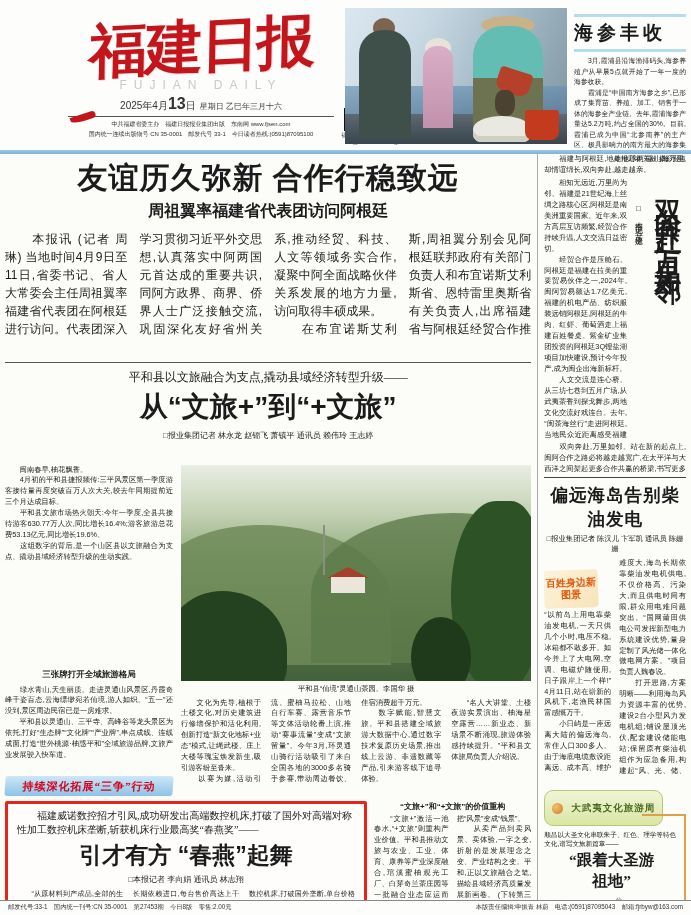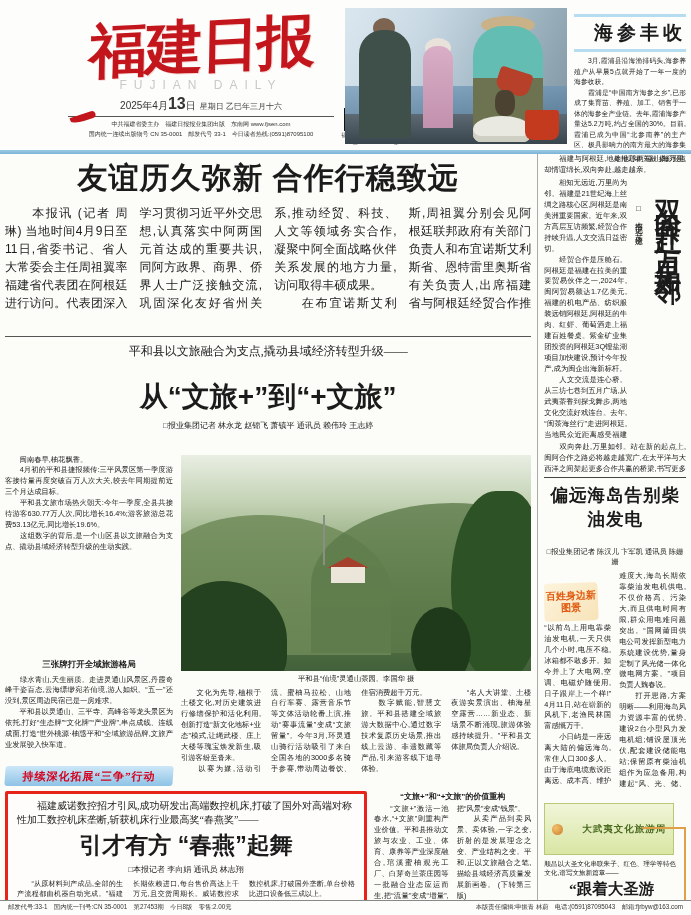--- a/index.html
+++ b/index.html
@@ -34,39 +34,39 @@
   .p1-hood{position:absolute;left:80px;top:30px;width:26px;height:20px;background:#e8e2da;border-radius:50%}
   .p1-man2{position:absolute;left:128px;top:18px;width:70px;height:112px;background:linear-gradient(#63bdb2 0 46%,#6d7350 0);border-radius:30px 30px 0 0}
   .p1-hat{position:absolute;left:136px;top:8px;width:54px;height:18px;background:#c9b287;border-radius:50%}
   .p1-bucket{position:absolute;left:152px;top:62px;width:34px;height:24px;background:#b6402a;border-radius:4px 4px 10px 10px;transform:rotate(18deg)}
   .p1-pour{position:absolute;left:150px;top:82px;width:20px;height:26px;background:#4c4231;border-radius:40%}
   .p1-basket{position:absolute;left:128px;bottom:2px;width:58px;height:26px;background:#e9e9e1;border-radius:50% 50% 8px 8px;
              box-shadow:inset 0 -6px 0 #cfcfc4}
   .p1-redpail{position:absolute;right:8px;bottom:4px;width:34px;height:30px;background:#c33a1e;border-radius:3px 3px 8px 8px}
   
   .sea{position:absolute;left:574px;top:14px;width:112px}
-  .sea-title{font-family:"Liberation Serif",serif;font-weight:bold;font-size:19px;letter-spacing:4px;text-align:right;
+  .sea-title{font-family:"Liberation Serif",serif;font-weight:bold;font-size:19px;letter-spacing:4px;text-align:left;
              border-top:3px solid #b5dcef;border-bottom:3px solid #b5dcef;padding:3px 0;margin-bottom:4px}
   .sea-body{font-size:6.8px;line-height:1.55;text-align:justify;white-space:pre-line;height:96px;overflow:hidden}
   .sea-credit{font-size:6.8px;text-align:right;margin-top:2px}
   .blue-rule{height:4px;background:linear-gradient(#9ccae6,#7db3d6);margin:0}
   
   .content{display:flex;padding:0 5px}
   .main-col{width:531px;padding-right:6px}
   .rail{width:143px;border-left:1px solid #aaa;padding-left:6px}
   
   .mainart{padding-top:7px;border-bottom:1px solid #555;padding-bottom:22px}
   .mainart .hl{font-size:30px;font-weight:900;text-align:center;letter-spacing:1px;line-height:1.15}
   .mainart .sub{font-family:"Liberation Serif",serif;font-size:16px;font-weight:bold;text-align:center;margin-top:5px}
   .mainart .body{margin-top:8px;column-count:4;column-gap:12px;font-size:12px;line-height:1.5;
                  text-align:justify;white-space:pre-line;height:110px;overflow:hidden}
   
   .pinghe{padding-top:6px}
   .pg-kicker{font-family:"Liberation Serif",serif;font-size:12px;text-align:center}
-  .pg-hl{font-size:28px;font-weight:900;text-align:center;margin-top:18px}
+  .pg-hl{font-size:28px;font-weight:900;text-align:center;margin-top:2px}
   .pg-byline{font-size:8px;text-align:center;margin:4px 0 24px;color:#222}
   .pg-row{display:flex;gap:8px}
   .pg-col1{width:168px}
   .pg-col1 .t,.pg-bodya,.midtext .t{font-size:7.3px;line-height:1.5;text-align:justify;white-space:pre-line}
   .pg-col1 .t{height:200px;overflow:hidden}
   .pg-sub{font-size:8.5px;font-weight:bold;text-align:center;margin:4px 0}
   .pg-col1 .t2{height:86px;overflow:hidden}
   .banner{margin-top:5px;height:20px;border-radius:3px;display:flex;align-items:center;justify-content:center;
           background:linear-gradient(#cde7f7,#8ec3e6);color:#d6001c;font-weight:bold;font-size:11px;
           font-family:"Liberation Serif",serif;letter-spacing:1px;transform:skewX(-4deg)}
@@ -100,32 +100,32 @@
   
   .railtop-intro,.railtop-outro{font-size:7.3px;line-height:1.5;text-align:justify;overflow:hidden}
   .railtop-intro{height:22px}.railtop-outro{height:30px}
   .railtop-row{display:flex;height:262px;overflow:hidden;margin:2px 0}
   .railtop-body{flex:1;font-size:7.3px;line-height:1.5;text-align:justify;white-space:pre-line;overflow:hidden}
   .vert{writing-mode:vertical-rl}
   .rt-byline{font-size:8px;color:#222;margin:26px 3px 0 5px;letter-spacing:2px}
   .rt-hl{font-family:"Liberation Serif",serif;font-size:27px;font-weight:bold;letter-spacing:9px;margin-left:4px}
   .rail hr{border:none;border-top:1px solid #444;margin:5px 0}
   .island-hl{font-family:"Liberation Serif",serif;font-size:17.5px;font-weight:bold;letter-spacing:1px;text-align:center}
-  .island-byline{font-size:7.3px;text-align:center;margin:16px 0 4px}
+  .island-byline{font-size:7.3px;text-align:center;margin:3px 0 4px}
   .island-body{column-count:2;column-gap:8px;font-size:7.3px;line-height:1.5;text-align:justify;
                white-space:pre-line;height:226px;overflow:hidden}
   .badge{float:left;width:54px;height:38px;margin:1px 4px 2px 0;border-radius:4px;
          background:linear-gradient(135deg,#fdf4dd,#f7e3b8);display:flex;align-items:center;justify-content:center;
          color:#e05a10;font-family:"Liberation Serif",serif;font-weight:bold;font-size:10px;text-align:center;
          transform:rotate(-2deg);line-height:1.2}
   .monkey{position:relative;margin-top:6px;padding-right:7px}
   .monkey::before{content:"";position:absolute;right:0;top:24px;width:44px;border-top:2px solid #e0a04a}
   .monkey::after{content:"";position:absolute;right:0;top:24px;bottom:6px;border-right:2px solid #e0a04a}
-  .greenbadge{height:18px;border:1px solid #b8c877;border-radius:0;background:linear-gradient(#f0f5d8,#d9e6a4);
-              display:flex;align-items:center;gap:19px;padding:16px 7px;width:fit-content}
+  .greenbadge{height:18px;border:1px solid #b8c877;border-radius:9px;background:linear-gradient(#f0f5d8,#d9e6a4);
+              display:flex;align-items:center;gap:8px;padding:8px 7px;width:fit-content}
   .gb-icon{width:11px;height:11px;border-radius:50%;background:radial-gradient(circle at 35% 35%,#f5c06a,#c87d2a)}
   .gb-text{color:#4a6b1f;font-weight:bold;font-size:9.5px;font-family:"Liberation Serif",serif;letter-spacing:1px}
   .mk-kicker{font-size:6.6px;color:#222;margin:4px 0 2px;line-height:1.4}
   .mk-hl{font-family:"Liberation Serif",serif;font-size:15.5px;font-weight:bold;text-align:center;margin:2px 18px 4px}
   .mk-body{column-count:2;column-gap:8px;font-size:6.8px;line-height:1.45;text-align:justify;
            white-space:pre-line;height:86px;overflow:hidden}
   
   .footer{position:absolute;left:0;right:0;bottom:0;border-top:1px solid #888;background:#fdfdfb;
           display:flex;justify-content:space-between;font-size:6.3px;color:#333;padding:2px 8px 3px}
 </style>
@@ -176,20 +176,21 @@
   </div>
 </div>
 <div class="blue-rule"></div>
 
 <div class="content">
 
   <div class="main-col">
 
     <div class="mainart">
       <div class="hl">友谊历久弥新 合作行稳致远</div>
+      <div class="sub serif">周祖翼率福建省代表团访问阿根廷</div>
       <div class="body">　　本报讯 (记者 周琳) 当地时间4月9日至11日,省委书记、省人大常委会主任周祖翼率福建省代表团在阿根廷进行访问。代表团深入学习贯彻习近平外交思想,认真落实中阿两国元首达成的重要共识,同阿方政界、商界、侨界人士广泛接触交流,巩固深化友好省州关系,推动经贸、科技、人文等领域务实合作,凝聚中阿全面战略伙伴关系发展的地方力量,访问取得丰硕成果。
 　　在布宜诺斯艾利斯,周祖翼分别会见阿根廷联邦政府有关部门负责人和布宜诺斯艾利斯省、恩特雷里奥斯省有关负责人,出席福建省与阿根廷经贸合作推介会、闽籍侨胞座谈会等活动。他表示,今年是中阿建交53周年,中阿关系保持健康稳定发展。福建与阿根廷交流合作源远流长,经贸往来密切,人文交流活跃。福建愿与阿方一道,发挥各自优势,深化经贸、农业、渔业、矿产、清洁能源、数字经济等领域合作,促进人文交流、民心相通,推动双方合作迈上新台阶。
 　　访问期间,代表团出席了福建—阿根廷经贸合作交流会,见证签署一批合作协议,涉及农产品贸易、海洋渔业、绿色能源等领域。代表团还考察了当地港口、园区和中资企业项目,看望慰问闽籍侨胞,勉励大家当好中阿友好的民间使者,为家乡发展牵线搭桥。
 　　阿方表示,阿根廷同中国友谊深厚,愿进一步密切与福建在经贸、农业、科技、人文等领域的交流合作,实现互利共赢、共同发展。
 　　省领导吴偕林参加有关活动。</div>
     </div>
 
     <div class="pinghe">
       <div class="pg-kicker">平和县以文旅融合为支点,撬动县域经济转型升级——</div>
       <div class="pg-hl">从“文旅+”到“+文旅”</div>

